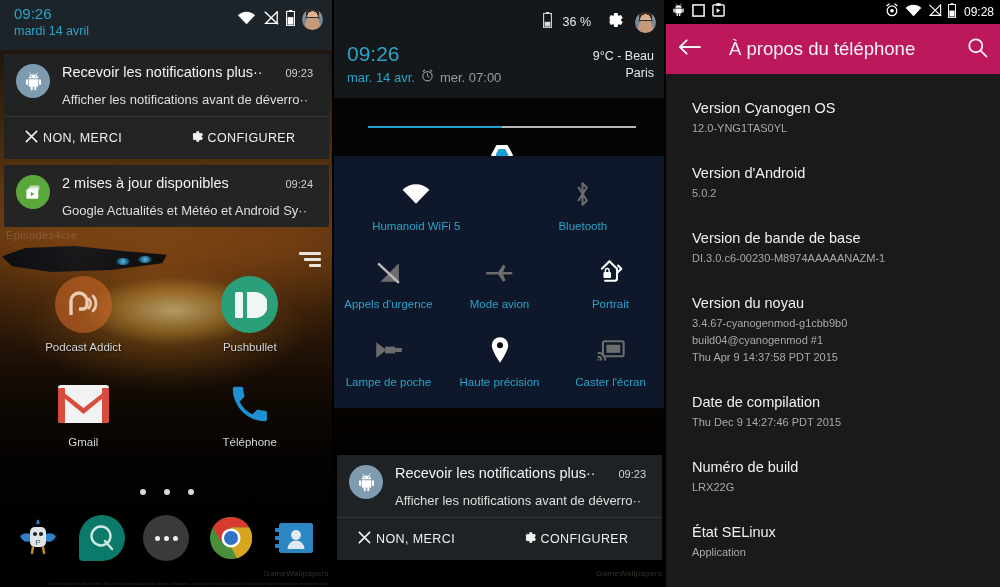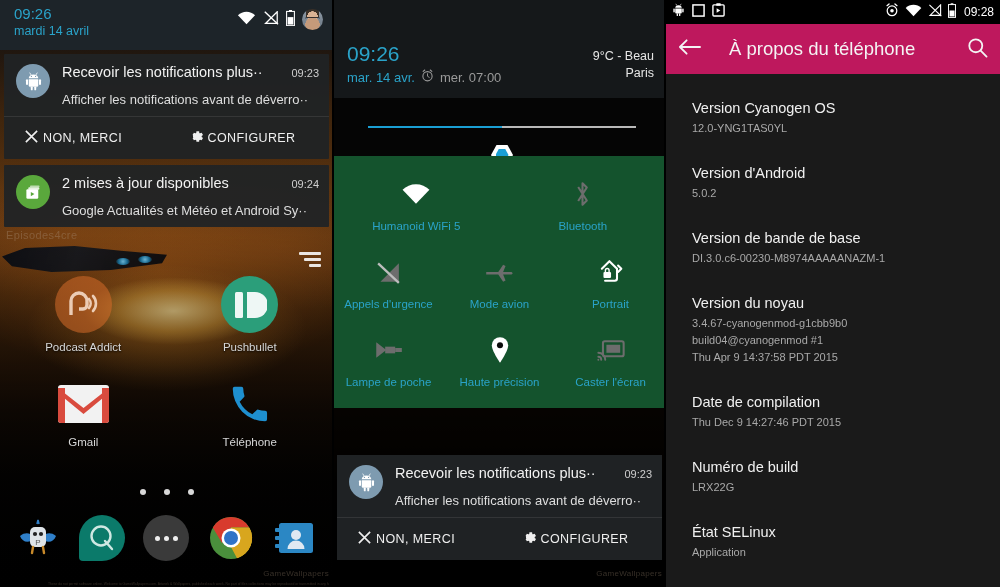--- a/index.html
+++ b/index.html
@@ -72,21 +72,21 @@
   .avatar::after{
     content:""; position:absolute; left:3px; top:8px; width:15px; height:5px;
     border-top:1.6px solid rgba(25,25,28,.85); border-radius:2px;
     box-shadow: 0 0 0 0 transparent;
   }
 
   .notif-area { position: absolute; left: 0; right: 0; top: 50px; }
   .notif {
     background: rgba(32,35,37,.94); margin: 4px 4px 0 4px; border-radius: 1px;
   }
-  .notif-main { display: flex; padding: 10px 10px 9px 12px; gap: 12px; align-items: flex-start; }
+  .notif-main { display: flex; padding: 10px 16px 9px 12px; gap: 12px; align-items: flex-start; }
   .nicon { width: 34px; height: 34px; border-radius: 50%; flex: none; position: relative; }
   .nicon.android { background: #7e9bb0; }
   .nicon.updates { background: #5aa83c; }
   .nicon svg { position: absolute; inset: 0; margin: auto; }
   .ntext { flex: 1; min-width: 0; }
   .ntitle-row { display: flex; align-items: baseline; gap: 8px; }
   .ntitle { color: #f2f2f2; font-size: 14.5px; flex: 1; white-space: nowrap; overflow: hidden; }
   .ntime { color: #cfcfcf; font-size: 11px; flex: none; }
   .nsub { color: #dedede; font-size: 13px; white-space: nowrap; overflow: hidden; margin-top: 12px; }
   .nactions { display: flex; border-top: 1px solid rgba(255,255,255,.09); }
@@ -124,21 +124,21 @@
   .bright { position: absolute; left: 0; right: 0; top: 98px; height: 58px; background: #050505; }
   .bright-track { position: absolute; left: 35px; right: 30px; top: 28px; height: 2px; background: #b9b9b9; }
   .bright-fill { position: absolute; left: 0; top: 0; height: 2px; background: #1a9fd4; }
   .bright-knob {
     position: absolute; top: 18px; width: 22px; height: 22px; margin-left: -11px;
     background: #fff; clip-path: polygon(25% 4%, 75% 4%, 100% 50%, 75% 96%, 25% 96%, 0% 50%);
     display: flex; align-items: center; justify-content: center;
   }
   .bright-knob i { width: 13px; height: 13px; background: #1a9fd4; clip-path: polygon(25% 4%, 75% 4%, 100% 50%, 75% 96%, 25% 96%, 0% 50%); }
 
-  .tiles { position: absolute; left: 0; right: 0; top: 156px; background: #14532d; padding: 12px 0 6px 0; }
+  .tiles { position: absolute; left: 0; right: 0; top: 156px; background: #0f172a; padding: 12px 0 6px 0; }
   .tile-row { display: flex; }
   .tile { flex: 1; display: flex; flex-direction: column; align-items: center; padding: 10px 0 14px 0; }
   .tile-row.r1 .tile { width: 50%; flex: none; }
   .tile-ico { height: 32px; display: flex; align-items: center; justify-content: center; }
   .tile-label { color: #2aa3c9; font-size: 11.5px; margin-top: 10px; text-align: center; }
   .tile.off .tile-label { color: #2aa3c9; }
 
   .qs-notif { position: absolute; left: 4px; right: 4px; top: 455px; background: rgba(32,35,37,.96); }
 
   
@@ -366,20 +366,36 @@
 
     <div class="wm-br">GameWallpapers</div>
     <div class="wm-legal">These do not permit software online. Welcome to GameWallpapers.com. Artwork &amp; Wallpapers, published each week. No part of files collections may be reproduced or transmitted in any form or by any means.</div>
   </div>
 
   <div class="panel p2">
     <div class="wall" style="opacity:.55"></div>
     <div class="wall-dark" style="background:rgba(0,0,0,.55)"></div>
 
     <div class="qs-head">
+      <div class="qs-statusrow">
+        <span>
+          <svg width="9" height="16" viewBox="0 0 10 18">
+            <rect x="3.3" y="0" width="3.4" height="1.6" fill="#d8d8d8"></rect>
+            <rect x="0.6" y="1.6" width="8.8" height="16" fill="none" stroke="#d8d8d8" stroke-width="1.2"></rect>
+            <rect x="1.8" y="11" width="6.4" height="5.4" fill="#d8d8d8"></rect>
+          </svg>
+        </span>
+        <span class="qs-batt-pct">36 %</span>
+        <span>
+          <svg width="22" height="22" viewBox="0 0 24 24">
+              <path d="M12 8.4A3.6 3.6 0 1 0 12 15.6 3.6 3.6 0 0 0 12 8.4zm8.7 4.2.1-.6-.1-.6 1.9-1.5-1.9-3.3-2.3.9a7.6 7.6 0 0 0-1-.6l-.3-2.4h-3.8l-.3 2.4c-.4.15-.7.35-1 .6l-2.3-.9-1.9 3.3 1.9 1.5-.1.6.1.6-1.9 1.5 1.9 3.3 2.3-.9c.3.25.6.45 1 .6l.3 2.4h3.8l.3-2.4c.35-.15.7-.35 1-.6l2.3.9 1.9-3.3z" fill="#fff"></path>
+            </svg>
+        </span>
+        <span class="avatar"></span>
+      </div>
 
       <div class="qs-timewrap">
         <div class="qs-time">09:26</div>
         <div class="qs-daterow">
           <span class="qs-date">mar. 14 avr.</span>
           <span>
             <svg width="13" height="13" viewBox="0 0 18 18">
               <circle cx="9" cy="10" r="6.4" fill="none" stroke="#9a9a9a" stroke-width="1.5"></circle>
               <path d="M9 6.5V10l2.4 1.6" stroke="#9a9a9a" stroke-width="1.3" fill="none" stroke-linecap="round"></path>
               <path d="M3 3.3 5.2 1.4M15 3.3 12.8 1.4" stroke="#9a9a9a" stroke-width="1.5" stroke-linecap="round"></path>

